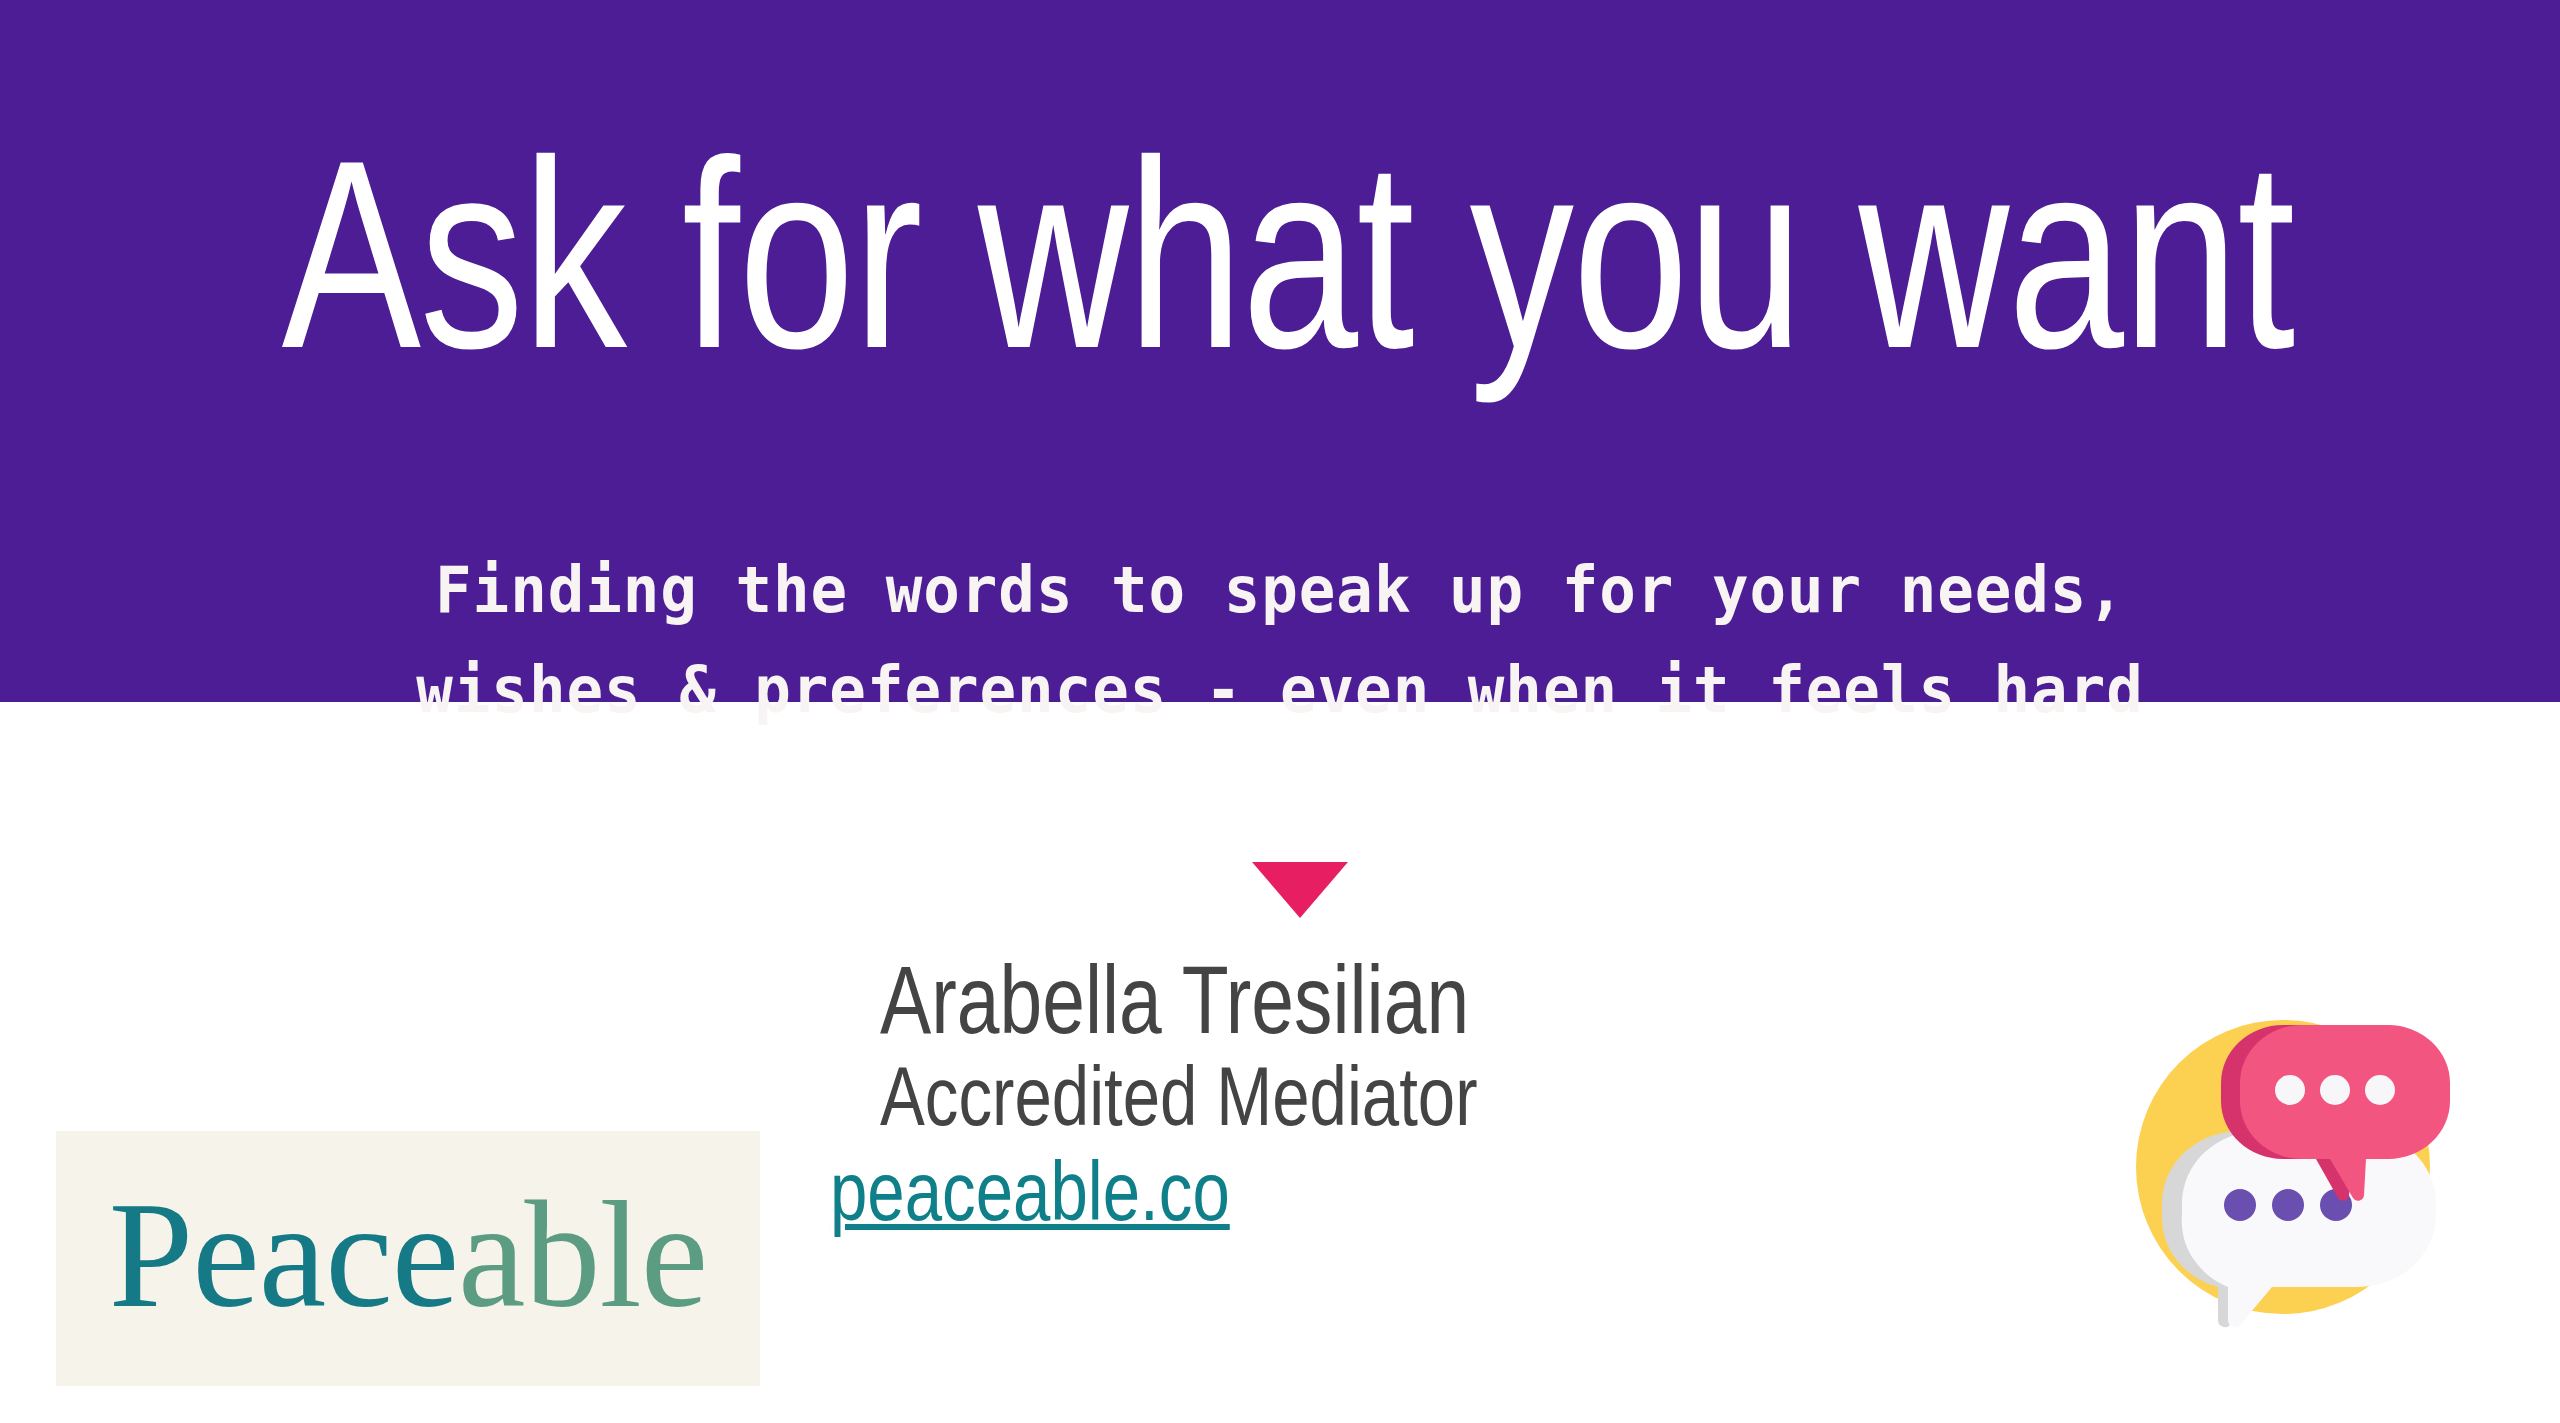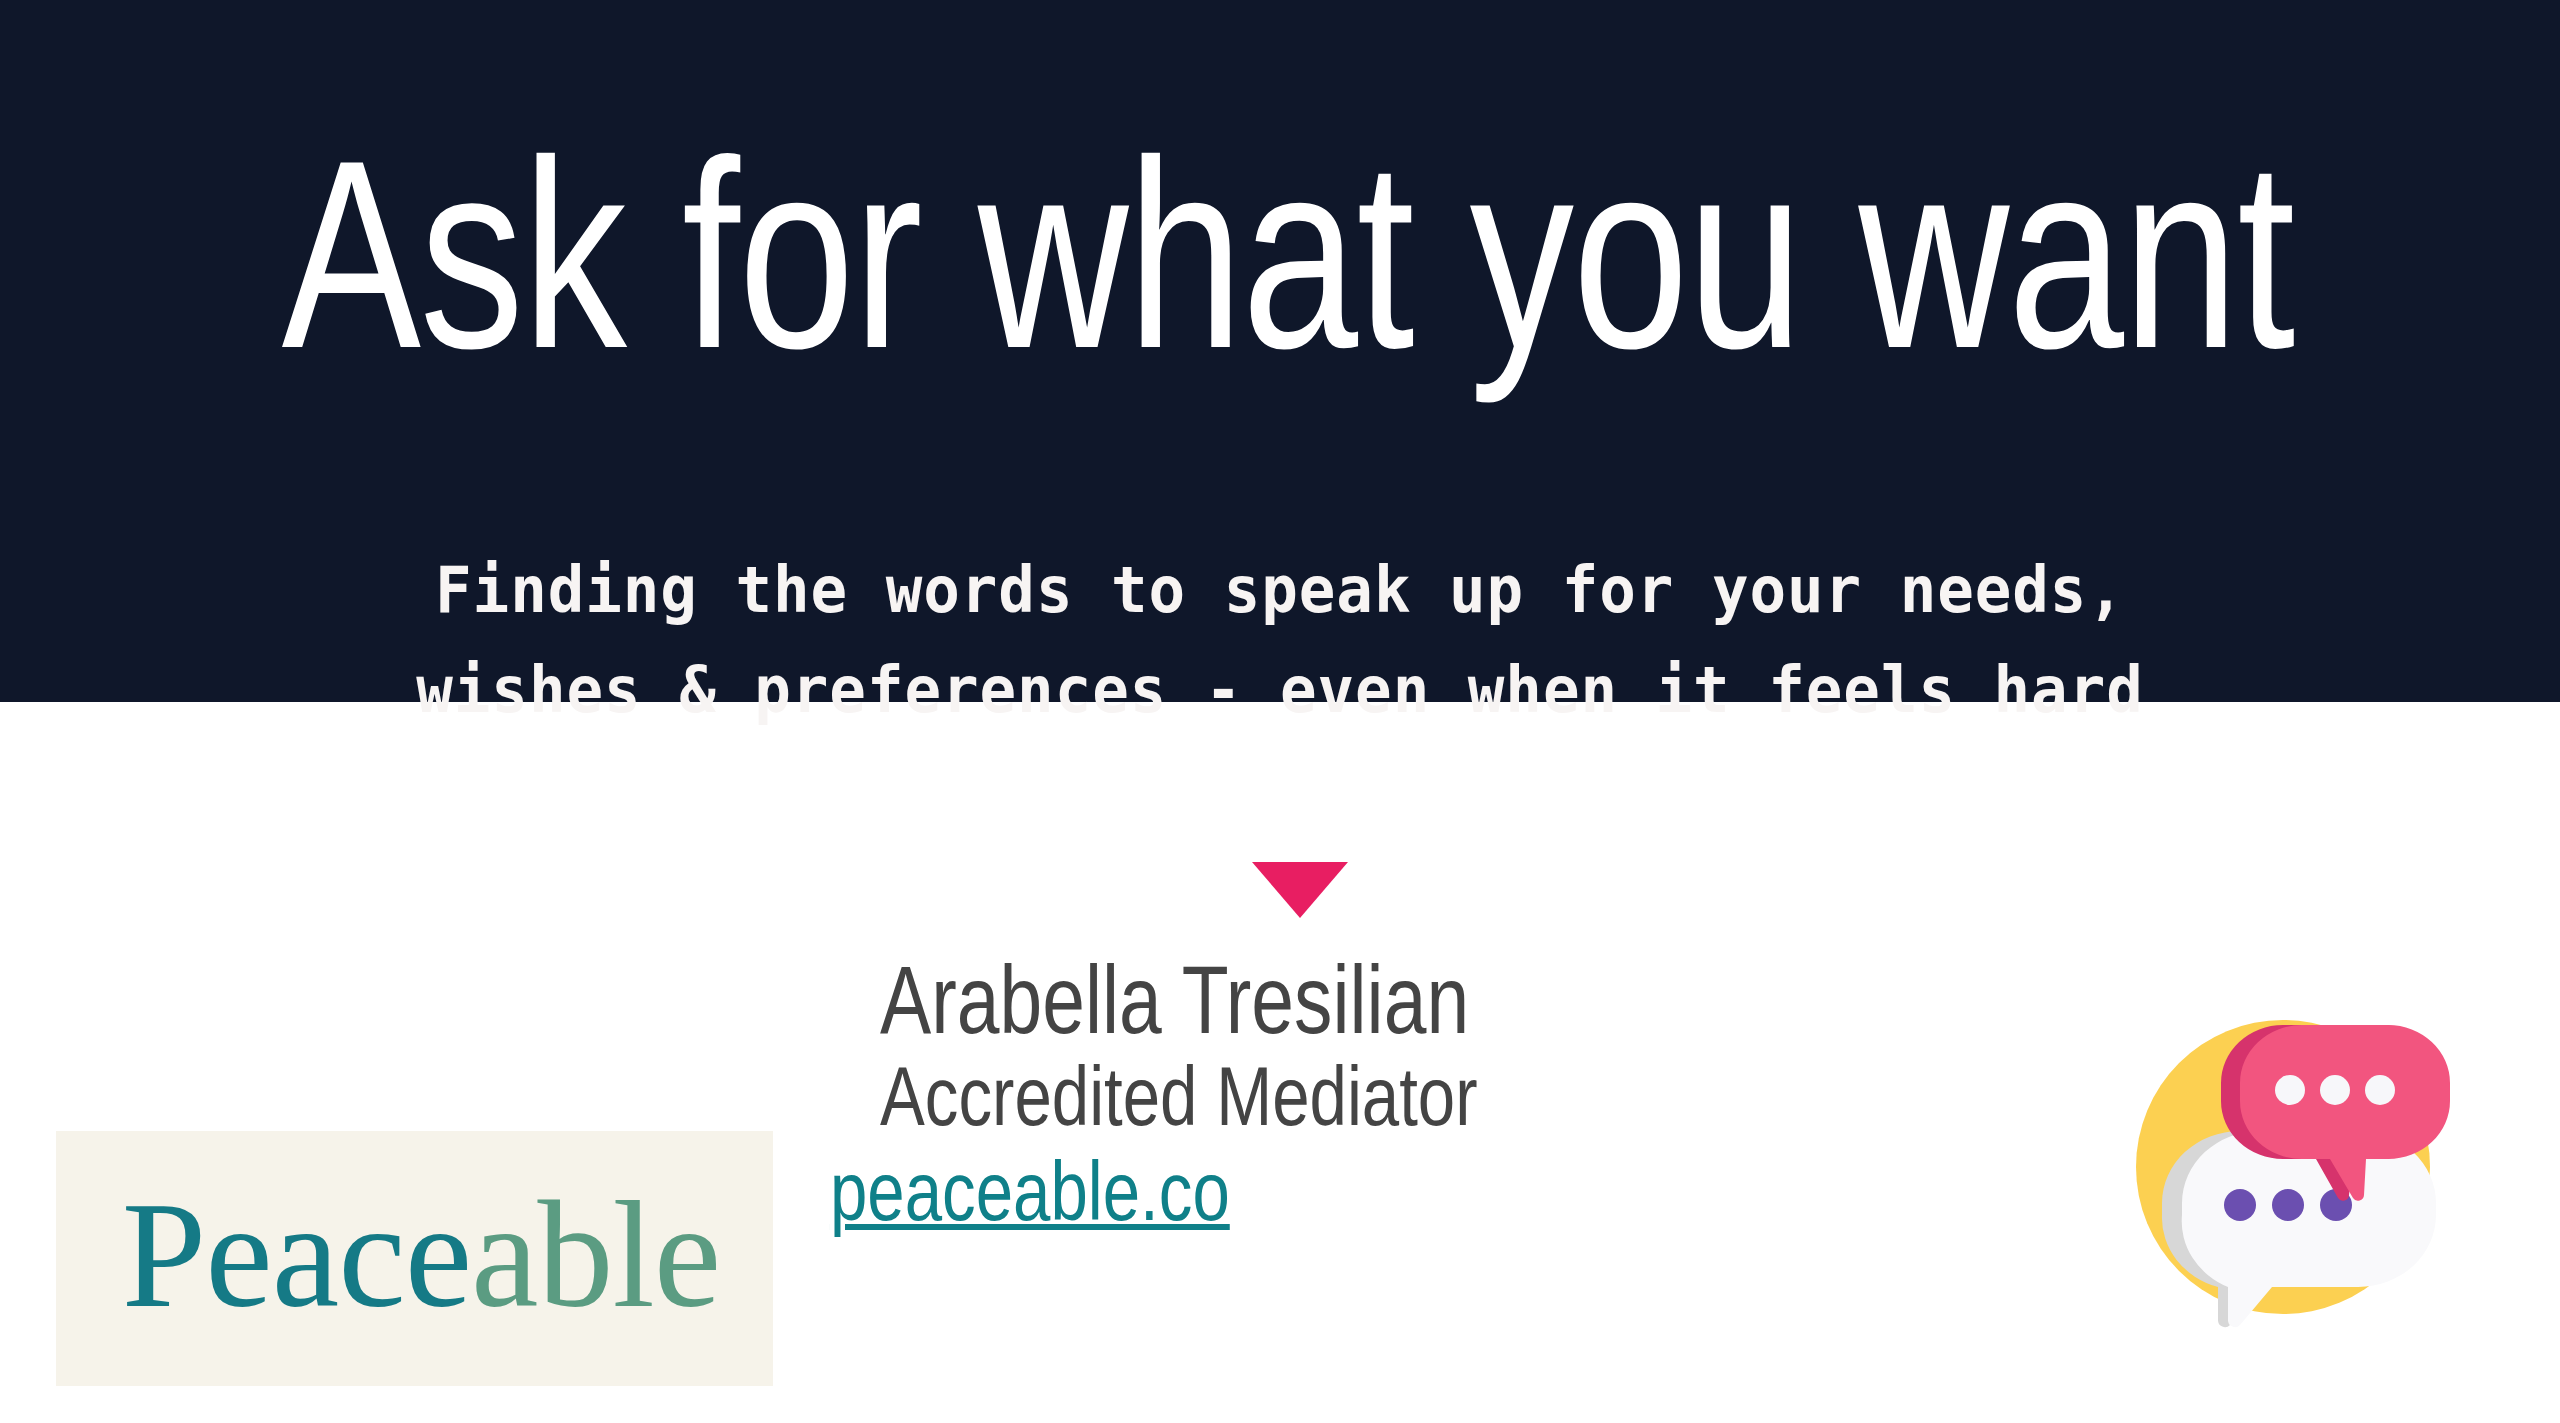--- a/index.html
+++ b/index.html
@@ -19,21 +19,21 @@
     overflow: hidden;
   }
 
   
   #banner {
     position: absolute;
     left: 0;
     top: 0;
     width: 2560px;
     height: 702px;
-    background: #0f172a;
+    background: #4c1d95;
   }
 
   #banner-pointer {
     position: absolute;
     left: 1252px;
     top: 862px;
     width: 0;
     height: 0;
     border-left: 48px solid transparent;
     border-right: 48px solid transparent;
@@ -127,21 +127,20 @@
   #logo-box {
     position: absolute;
     left: 56px;
     top: 1131px;
     width: 704px;
     height: 255px;
     background: #F6F3EA;
     display: flex;
     align-items: center;
     justify-content: center;
-    padding-left: 13px;
   }
   #logo-word {
     font-family: "Liberation Serif", "DejaVu Serif", serif;
     font-size: 152px;
     line-height: 152px;
     letter-spacing: -1px;
     white-space: nowrap;
     position: relative;
     top: -4px;
   }

